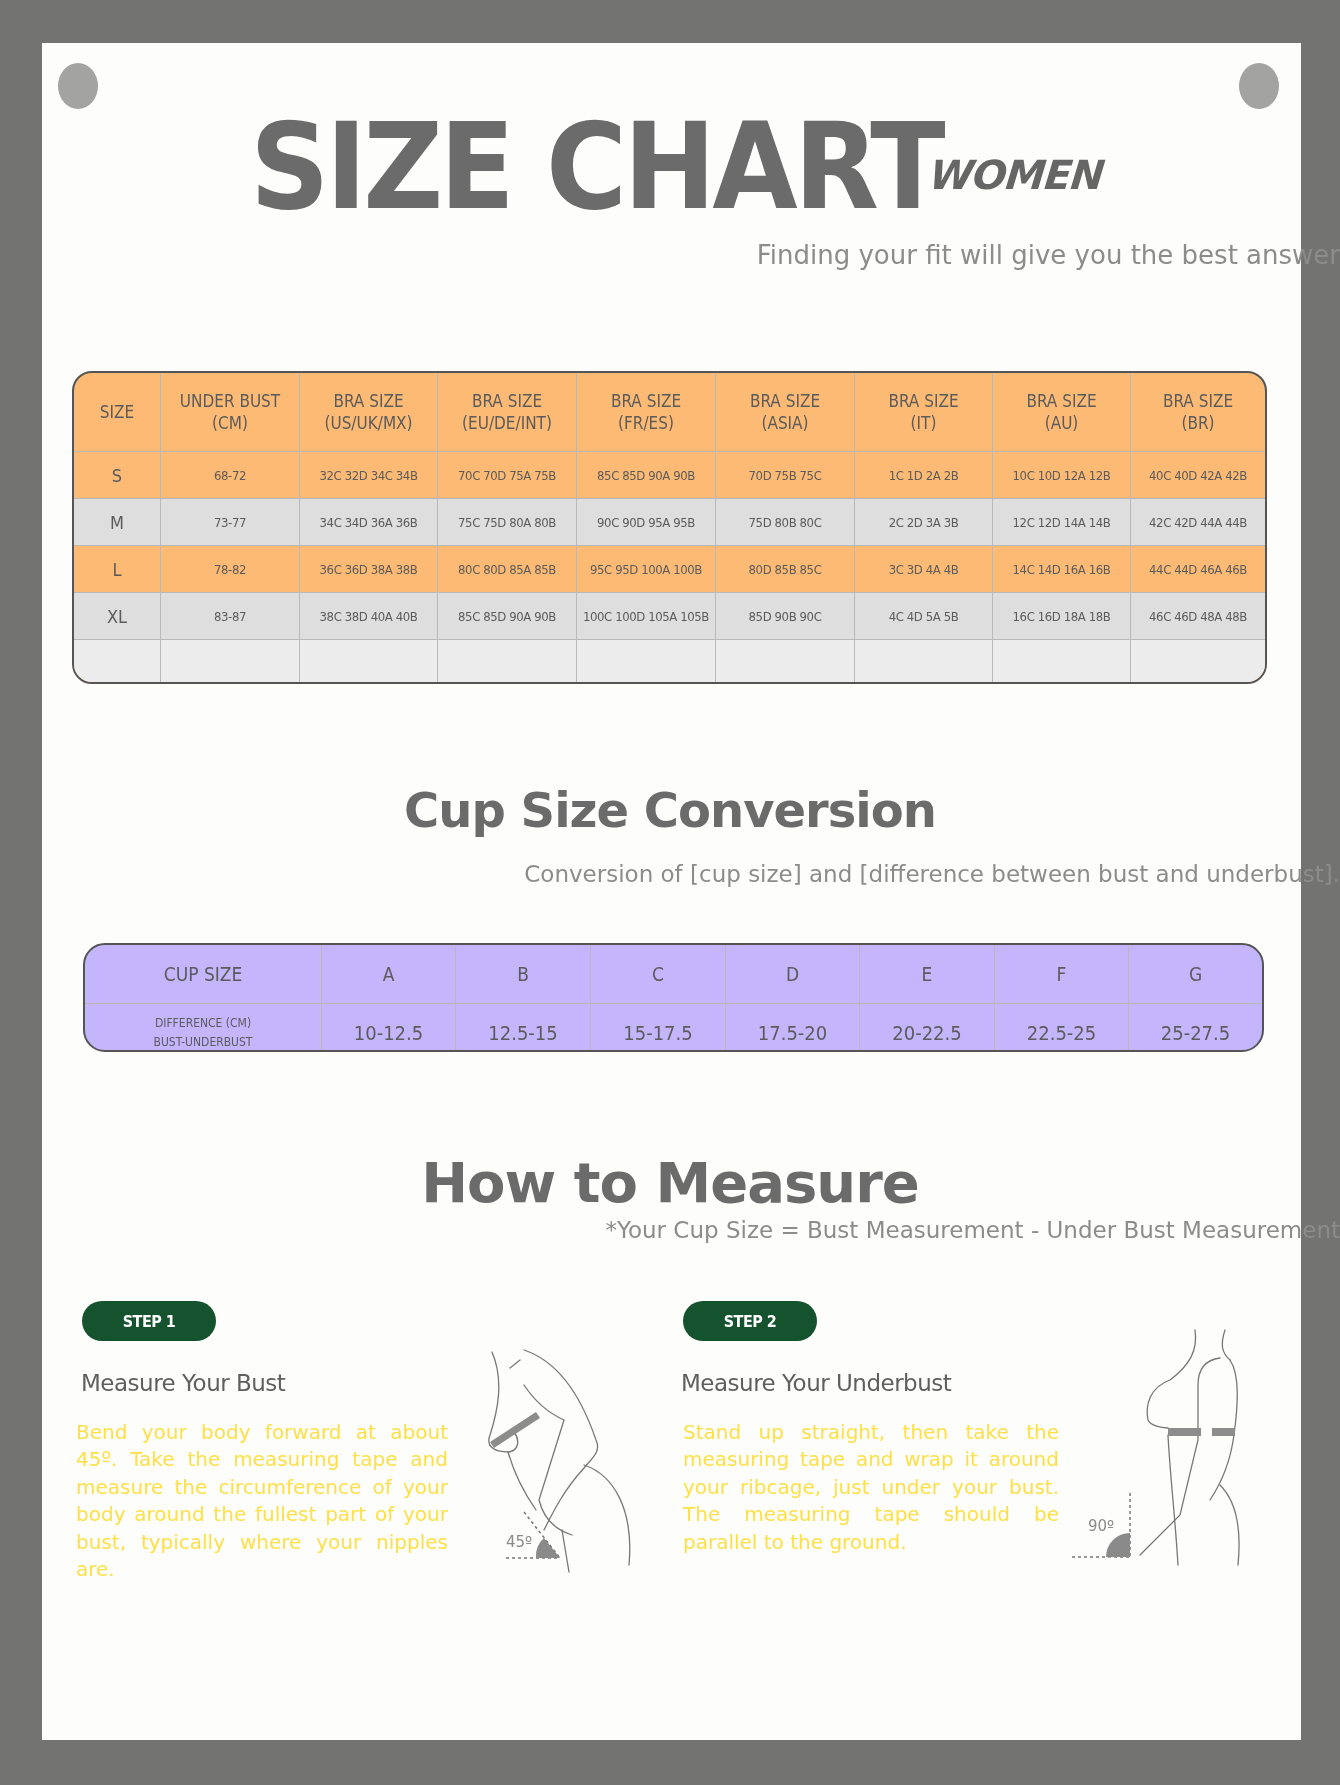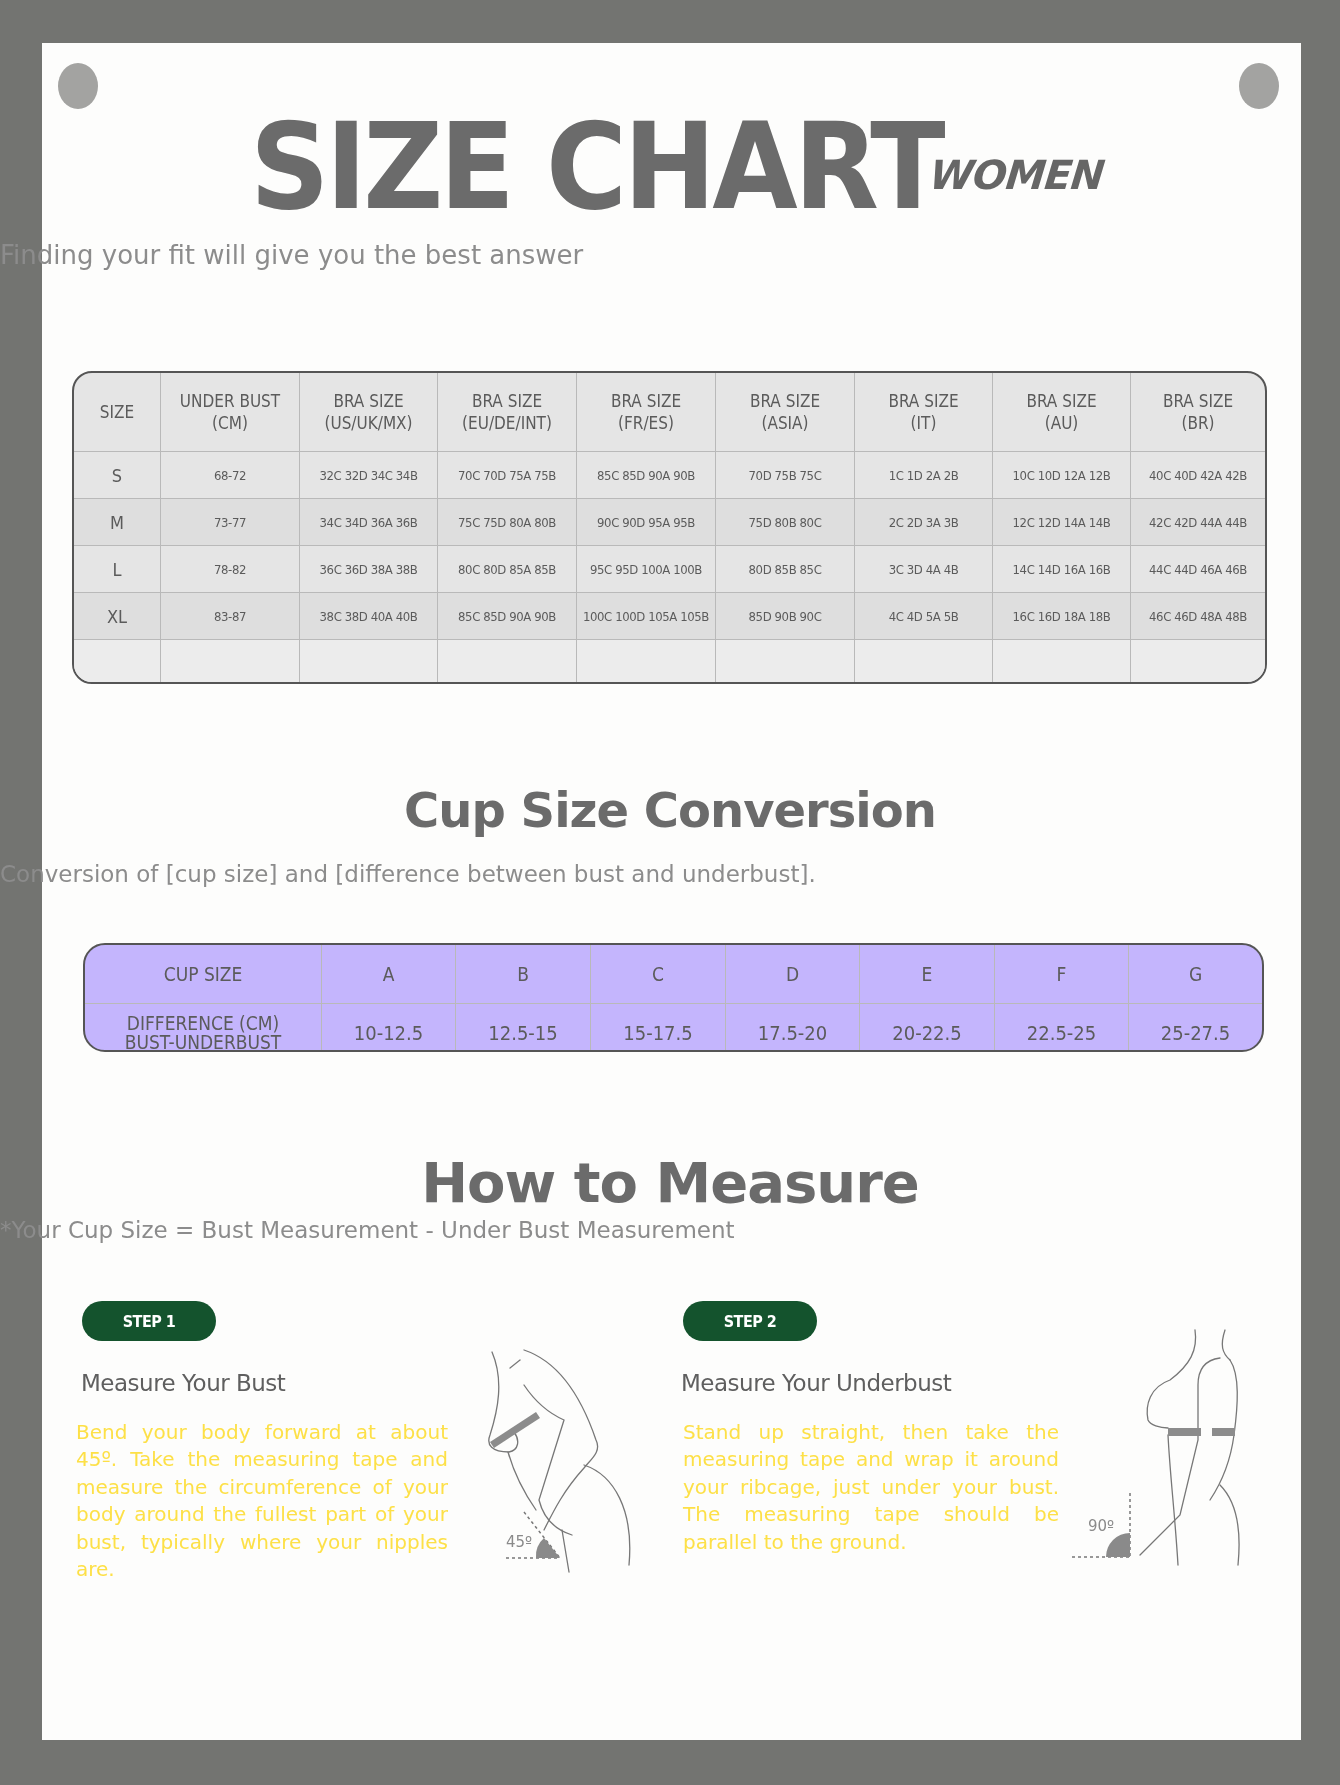--- a/index.html
+++ b/index.html
@@ -1,42 +1,42 @@
 <!DOCTYPE html>
 <html><head>
 <meta charset="utf-8">
 <style>
   html, body { margin:0; padding:0; }
   body { width:1340px; height:1785px; background:#737471; position:relative; overflow:hidden; font-family:"Liberation Sans", sans-serif; color:#5a5a5a; }
   .page { position:absolute; left:42px; top:43px; width:1259px; height:1697px; background:#fdfdfc; }
   .hole { position:absolute; width:40px; height:46px; border-radius:50%; background:#a3a3a1; }
   .title-main { position:absolute; left:250px; top:102px; font-family:"DejaVu Sans", sans-serif; font-weight:bold; font-size:120px; line-height:130px; letter-spacing:-4px; color:#6b6b6b; transform:scaleX(0.92); transform-origin:left center; white-space:nowrap; }
   .title-women { position:absolute; left:930px; top:152px; font-family:"DejaVu Sans", sans-serif; font-weight:bold; font-style:italic; font-size:40px; color:#666; letter-spacing:-1px; transform:skewX(-6deg); }
-  .subtitle { position:absolute; left:0; width:1340px; text-align:left; font-family:"DejaVu Sans", sans-serif; color:#8c8c8c; white-space:nowrap; }
+  .subtitle { position:absolute; left:0; width:1340px; text-align:right; font-family:"DejaVu Sans", sans-serif; color:#8c8c8c; white-space:nowrap; }
   .sec-title { position:absolute; left:0; width:1340px; text-align:center; font-family:"DejaVu Sans", sans-serif; font-weight:bold; color:#6b6b6b; letter-spacing:-1px; }
 
   
-  .size-table { position:absolute; left:72px; top:371px; width:1195px; height:313px; border:2px solid #555; border-radius:20px; overflow:hidden; box-sizing:border-box; background:#e5e5e5; }
+  .size-table { position:absolute; left:72px; top:371px; width:1195px; height:313px; border:2px solid #555; border-radius:20px; overflow:hidden; box-sizing:border-box; background:#fdba74; }
   .grid { display:grid; grid-template-columns:87px 139px 138px 139px 139px 139px 138px 138px 1fr; width:100%; }
   .cell { border-right:1px solid #b9b9b9; border-bottom:1px solid #b9b9b9; display:flex; align-items:center; justify-content:center; text-align:center; box-sizing:border-box; font-family:"DejaVu Sans Condensed","DejaVu Sans", sans-serif; color:#5b5b5b; white-space:nowrap; overflow:hidden; }
   .cell:nth-child(9n) { border-right:none; }
   .hdr { height:79px; font-size:17px; line-height:22px; flex-direction:column; }
   .row { height:47px; font-size:13px; letter-spacing:-0.4px; }
   .row.size { font-size:18px; letter-spacing:0; }
   .shade { background:#dedede; }
   .blank { height:47px; background:#ececec; border-bottom:none; }
 
   
   .cup-table { position:absolute; left:83px; top:943px; width:1181px; height:109px; border:2px solid #555; border-radius:22px; overflow:hidden; box-sizing:border-box; background:#c4b5fd; }
   .cgrid { display:grid; grid-template-columns:237px 134px 135px 135px 134px 135px 134px 1fr; width:100%; }
   .ccell { border-right:1px solid #b9b9b9; display:flex; align-items:center; justify-content:center; text-align:center; box-sizing:border-box; font-family:"DejaVu Sans Condensed","DejaVu Sans", sans-serif; color:#5b5b5b; }
   .ccell:nth-child(8n) { border-right:none; }
   .chdr { height:59px; border-bottom:1px solid #b9b9b9; font-size:19px; }
   .crow { height:57px; font-size:20px; }
-  .crow.lbl { font-size:19px; line-height:19px; flex-direction:column; }
+  .crow.lbl { font-size:12px; line-height:19px; flex-direction:column; }
 
   
   .pill { position:absolute; width:134px; height:40px; border-radius:22px; background:#14532d; color:#fff; display:flex; align-items:center; justify-content:center; font-family:"DejaVu Sans Condensed","DejaVu Sans", sans-serif; font-weight:bold; font-size:16px; letter-spacing:-0.5px; }
   .step-title { position:absolute; font-family:"DejaVu Sans", sans-serif; font-weight:normal; font-size:23px; color:#5f5f5f; letter-spacing:-0.5px; }
   .step-text { position:absolute; font-family:"DejaVu Sans", sans-serif; font-size:20px; line-height:27.4px; color:#fde047; text-align:justify; text-align-last:left; }
   svg { position:absolute; overflow:visible; }
 </style>
 </head>
 <body>
 

